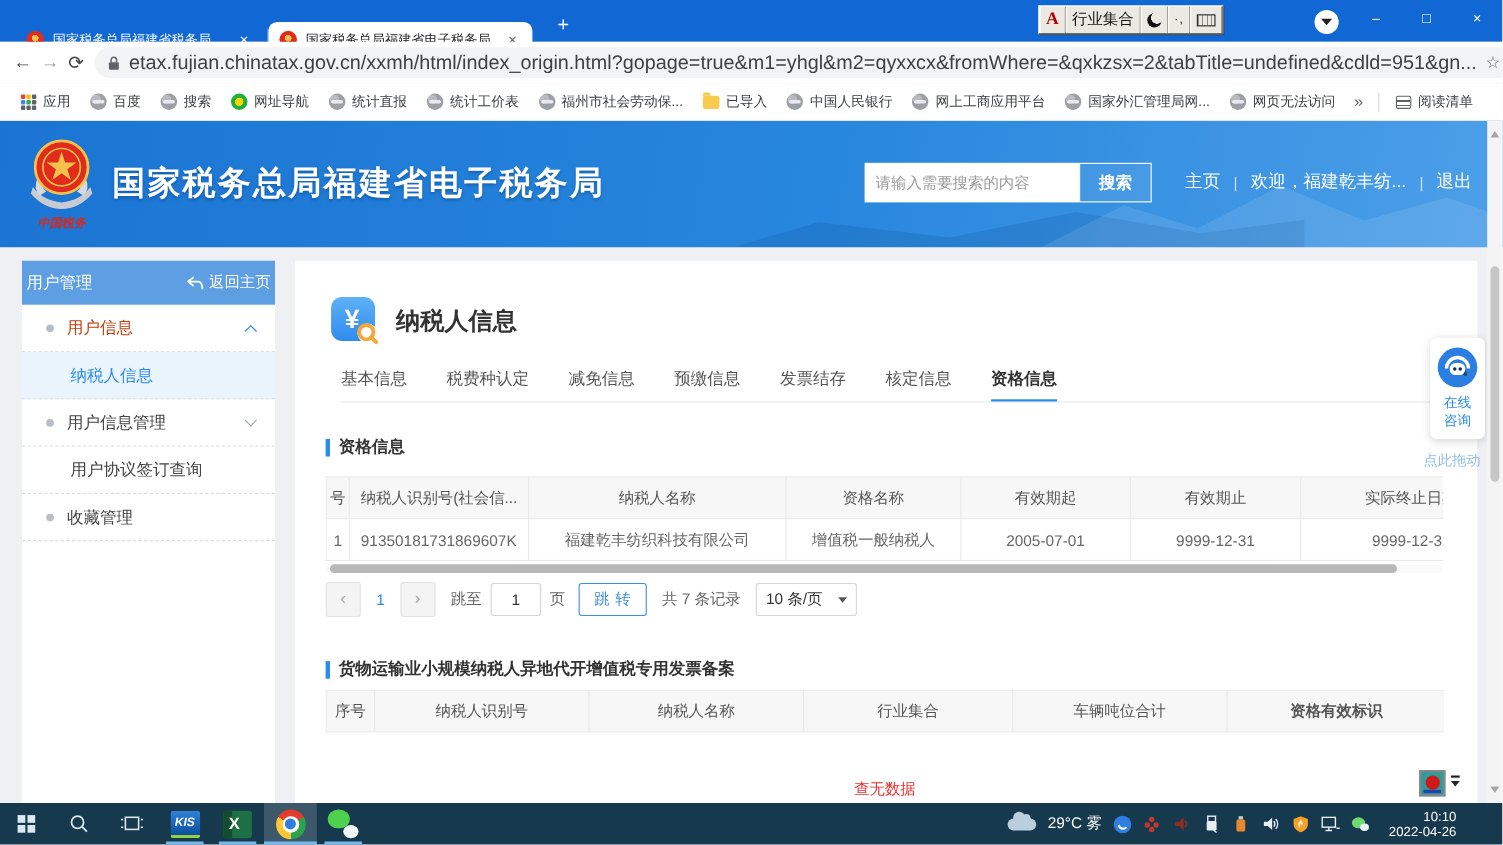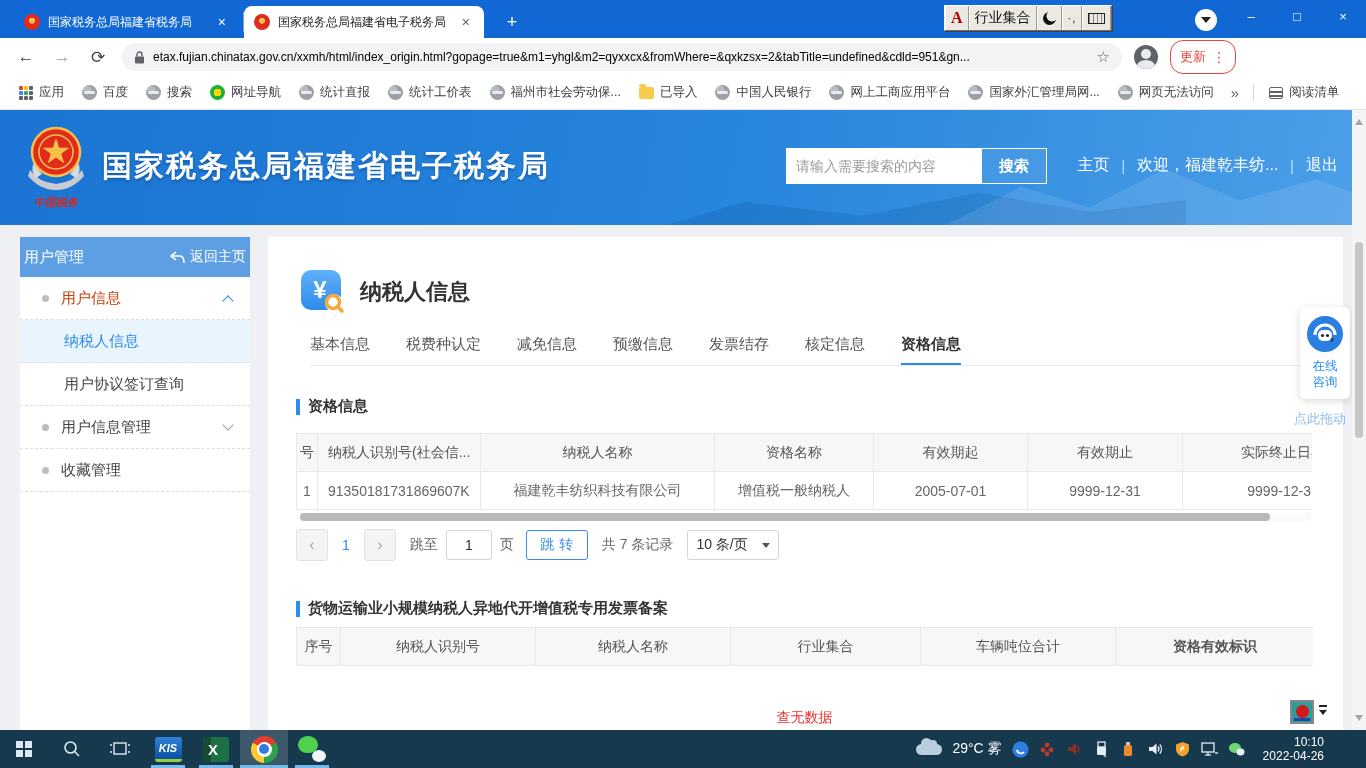--- a/index.html
+++ b/index.html
@@ -1,21 +1,21 @@
 <!DOCTYPE html>
 <html><head>
 <meta charset="utf-8">
 <style>
   * { margin:0; padding:0; box-sizing:border-box; }
   body { font-family:"Liberation Sans", sans-serif; }
   .screen { position:relative; width:1366px; height:768px; overflow:hidden; background:#eef0f3; }
 
   
   .tabstrip { position:absolute; top:0; left:0; right:0; height:38px; background:#1168d4; }
-  .tab { position:absolute; top:6px; height:32px; display:flex; align-items:center; padding:0 10px; width:226px; }
+  .tab { position:absolute; top:20px; height:32px; display:flex; align-items:center; padding:0 10px; width:226px; }
   .tab.inactive { left:14px; color:#fff; }
   .tab.inactive::after { content:""; position:absolute; right:-4px; top:6px; height:20px; width:1px; background:rgba(255,255,255,.4); }
   .tab.active { left:244px; background:#fff; border-radius:8px 8px 0 0; color:#202124; width:240px; }
   .tab-title { font-size:12px; margin-left:8px; flex:1; white-space:nowrap; overflow:hidden; }
   .tab-close { font-size:14px; padding:0 4px; cursor:pointer; }
   .tab.inactive .tab-close{ color:#fff; }
   .tab.active .tab-close{ color:#5f6368; }
   .favicon { width:16px; height:16px; border-radius:50%; background:radial-gradient(circle at 50% 42%, #f6c14b 0 24%, #e02b1d 26% 78%, #caa94e 80%); flex:0 0 16px; }
   .newtab { position:absolute; left:498px; top:8px; width:28px; height:28px; color:#fff; font-size:18px; display:flex; align-items:center; justify-content:center; border-radius:50%; }
 
@@ -30,21 +30,21 @@
   .profile-chip { position:absolute; left:1195px; top:9px; width:22px; height:22px; background:#fff; border-radius:50%; display:flex; align-items:center; justify-content:center; }
   .profile-caret { width:0; height:0; border:5px solid transparent; border-top:6px solid #222; margin-top:5px; }
   .winbtns { position:absolute; right:0; top:0; height:32px; display:flex; }
   .winbtn { width:46px; height:32px; color:#fff; display:flex; align-items:center; justify-content:center; font-size:13px; }
 
   .addrbar { position:absolute; top:38px; left:0; right:0; height:38px; background:#fff; display:flex; align-items:center; padding:0 8px; }
   .navbtn { width:28px; height:28px; display:flex; align-items:center; justify-content:center; font-size:17px; color:#444; margin:0 4px; }
   .navbtn.fwd { color:#9aa0a6; }
   .omnibox { flex:0 0 1000px; height:28px; margin-left:6px; background:#f1f3f4; border-radius:14px; display:flex; align-items:center; padding:0 12px; }
   .lock-icon { flex:0 0 auto; margin-right:8px; }
-  .url-text { font-size:12px; color:#000000; white-space:nowrap; overflow:hidden; flex:1; }
+  .url-text { font-size:18px; color:#404040; white-space:nowrap; overflow:hidden; flex:1; }
   .star { color:#5f6368; font-size:15px; margin-left:8px; }
   .avatar { width:24px; height:24px; border-radius:50%; background:#5f6368; margin-left:12px; position:relative; overflow:hidden; }
   .avatar::before { content:""; position:absolute; left:7px; top:4px; width:10px; height:10px; border-radius:50%; background:#e8eaed; }
   .avatar::after { content:""; position:absolute; left:3px; top:15px; width:18px; height:12px; border-radius:50%; background:#e8eaed; }
   .update-pill { margin-left:12px; height:26px; border:1.5px solid #e8453c; border-radius:13px; display:flex; align-items:center; padding:16px 9px; color:#e8453c; }
   .update-pill .lbl { font-size:13px; }
   .update-pill .dots { font-size:14px; margin-left:6px; }
 
   .bmbar { position:absolute; top:76px; left:0; right:0; height:34px; background:#fff; border-bottom:1px solid #e4e7ea; display:flex; align-items:center; padding:0 10px; }
   .bm { display:flex; align-items:center; margin:0 9px; white-space:nowrap; }
@@ -343,27 +343,27 @@
         </span>
       </div>
       <div class="sb-item grp-open">
         <span class="sb-dot"></span>
         <span>用户信息</span>
         <span class="chev up"></span>
       </div>
       <div class="sb-item sb-sub sel">
         <span>纳税人信息</span>
       </div>
-      <div class="sb-item sb-sub">
-        <span>用户协议签订查询</span>
-      </div>
       <div class="sb-item">
         <span class="sb-dot"></span>
         <span>用户信息管理</span>
         <span class="chev down"></span>
+      </div>
+      <div class="sb-item sb-sub">
+        <span>用户协议签订查询</span>
       </div>
       <div class="sb-item">
         <span class="sb-dot"></span>
         <span>收藏管理</span>
       </div>
     </aside>
 
     <main class="main">
       <div class="m-head">
         <svg width="46" height="46" viewBox="0 0 46 46">

